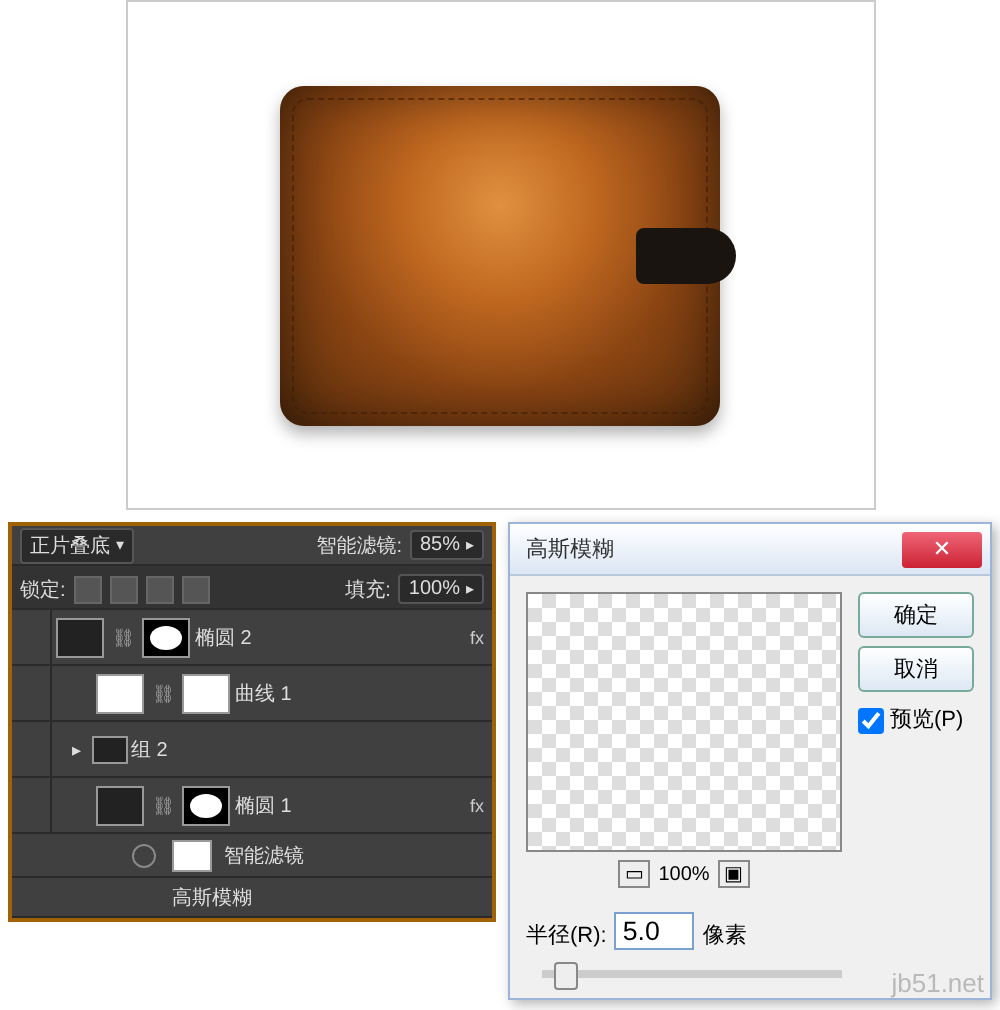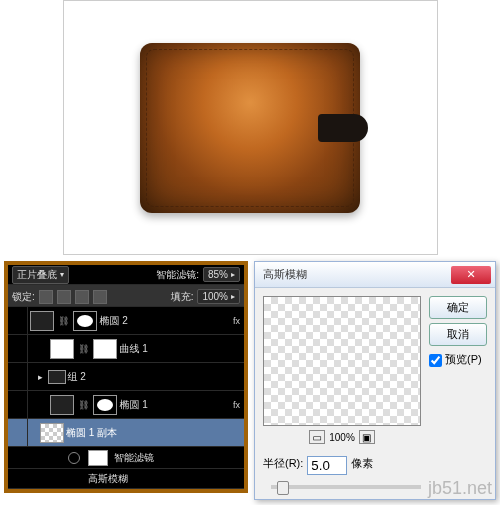--- a/index.html
+++ b/index.html
@@ -5,21 +5,21 @@
 * { box-sizing: border-box; margin: 0; padding: 0; }
 body { width: 500px; height: 505px; font-family: "Microsoft YaHei", sans-serif; font-size: 11px; background: #fff; position: relative; }
 
 .canvas-area { width: 375px; height: 255px; background: #fff; margin: 0 auto; border: 1px solid #ccc; display: flex; align-items: center; justify-content: center; }
 .wallet { width: 220px; height: 170px; background: radial-gradient(ellipse at 50% 35%, #e09040 0%, #c06820 30%, #8b4513 60%, #5a2e0c 100%); border-radius: 12px; position: relative; box-shadow: inset 0 0 30px rgba(0,0,0,0.5), 0 4px 8px rgba(0,0,0,0.3); }
 .wallet::before { content: ""; position: absolute; inset: 6px; border: 1px dashed rgba(60,30,10,0.6); border-radius: 8px; }
 .clasp { position: absolute; right: -8px; top: 42%; width: 50px; height: 28px; background: #1a1410; border-radius: 4px 14px 14px 4px; }
 
 .bottom { display: flex; gap: 6px; padding: 6px 4px 0 4px; align-items: flex-start; }
 
-.layers { width: 272px; background: #000000; color: #ddd; border: 4px solid #a16207; font-size: 10px; }
+.layers { width: 272px; background: #404040; color: #ddd; border: 2px solid #a16207; font-size: 10px; }
 .lp-row { display: flex; align-items: center; gap: 4px; padding: 2px 4px; border-bottom: 1px solid #2a2a2a; height: 20px; }
 .dd { background: #2a2a2a; border: 1px solid #555; padding: 1px 4px; display: inline-flex; align-items: center; gap: 3px; border-radius: 2px; }
 .dd-arrow { font-size: 8px; }
 .lock-row { background: #333; height: 22px; align-items: flex-end; }
 .lock-ico { width: 14px; height: 14px; background: #555; border: 1px solid #666; display: inline-block; }
 .layer { display: flex; align-items: center; height: 28px; border-bottom: 1px solid #2a2a2a; padding-left: 2px; }
 .layer.sel { background: #5a7aa5; color: #fff; }
 .vis { width: 18px; height: 100%; border-right: 1px solid #2a2a2a; }
 .indent { display: inline-block; }
 .thumb { width: 24px; height: 20px; border: 1px solid #999; background: #fff; margin: 0 2px; }
@@ -38,26 +38,26 @@
 .dlg-title-txt { flex: 1; color: #333; }
 .dlg-close { width: 40px; height: 18px; background: linear-gradient(#e67, #c23); color: #fff; display: flex; align-items: center; justify-content: center; border-radius: 2px; font-size: 11px; }
 .dlg-body { padding: 8px; display: flex; gap: 8px; }
 .preview-col { flex: 1; }
 .preview { width: 158px; height: 130px; border: 1px solid #888; background: repeating-conic-gradient(#ddd 0% 25%, #fff 0% 50%) 0 0/14px 14px; }
 .zoom-row { display: flex; align-items: center; justify-content: center; gap: 4px; margin-top: 4px; font-size: 10px; }
 .zm-btn { width: 16px; height: 14px; border: 1px solid #888; background: #eee; display: flex; align-items: center; justify-content: center; }
 .btn-col { width: 58px; display: flex; flex-direction: column; gap: 4px; }
 .win-btn { border: 1px solid #7a9; background: linear-gradient(#fff, #dde8f4); padding: 3px 0; border-radius: 3px; text-align: center; }
 .chk-row { display: flex; align-items: flex-end; gap: 3px; margin-top: 2px; }
-.radius-row { padding: 4px 8px 10px 8px; display: flex; align-items: flex-start; gap: 4px; }
+.radius-row { padding: 4px 8px 10px 8px; display: flex; align-items: flex-end; gap: 4px; }
 .r-input { width: 40px; border: 1px solid #7aa0d0; padding: 1px 3px; background: #fff; }
 .slider { width: 150px; height: 4px; background: #ccc; position: relative; margin-left: 8px; }
 .slider::after { content: ""; position: absolute; left: 6px; top: -4px; width: 10px; height: 12px; background: #eee; border: 1px solid #888; border-radius: 2px; }
 
-.watermark { position: absolute; right: 8px; bottom: 6px; color: #b9b9b9; font-size: 18px; font-family: Arial, sans-serif; }
+.watermark { position: absolute; right: 8px; bottom: 6px; color: #b9b9b9; font-size: 13px; font-family: Arial, sans-serif; }
 </style>
 </head>
 <body>
 
 <div class="canvas-area">
   <div class="wallet">
     <div class="clasp"></div>
   </div>
 </div>
 
@@ -117,26 +117,20 @@
     <div class="layer">
       <span class="vis"></span>
       <span class="indent" style="width:20px"></span>
       <span class="thumb dark"></span>
       <span class="link">⛓</span>
       <span class="thumb mask"></span>
       <span class="lname">椭圆 1</span>
       <span class="fx">fx</span>
     </div>
 
-    <div class="layer sel">
-      <span class="vis"></span>
-      <span class="indent" style="width:10px"></span>
-      <span class="thumb check"></span>
-      <span class="lname">椭圆 1 副本</span>
-    </div>
 
     <div class="smartfx">
       <span class="eye"></span>
       <span class="thumb" style="width:20px;height:16px"></span>
       <span style="margin-left:4px">智能滤镜</span>
     </div>
     <div class="smartfx" style="padding-left:80px;height:20px">
       <span>高斯模糊</span>
     </div>
   </div>

